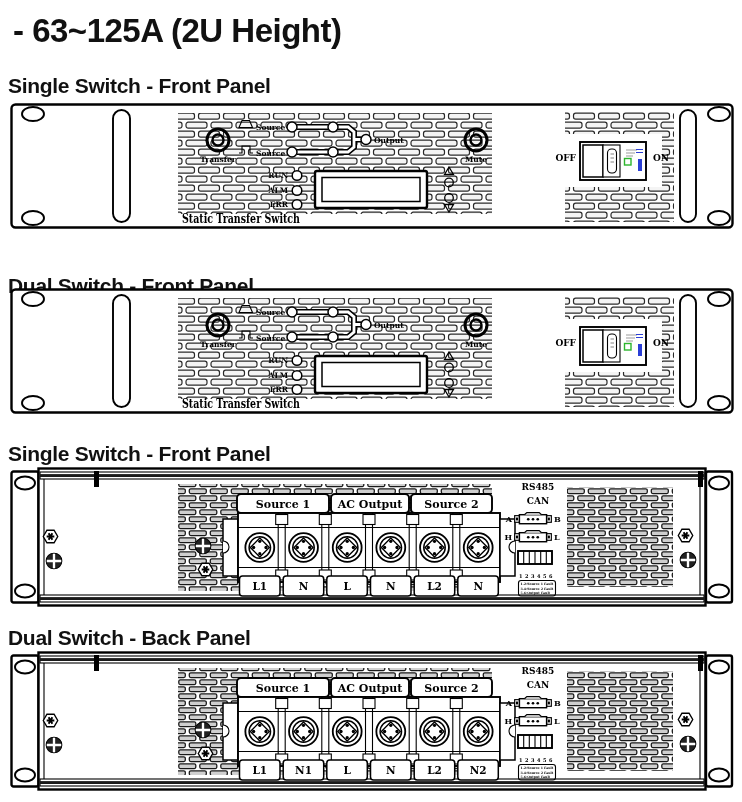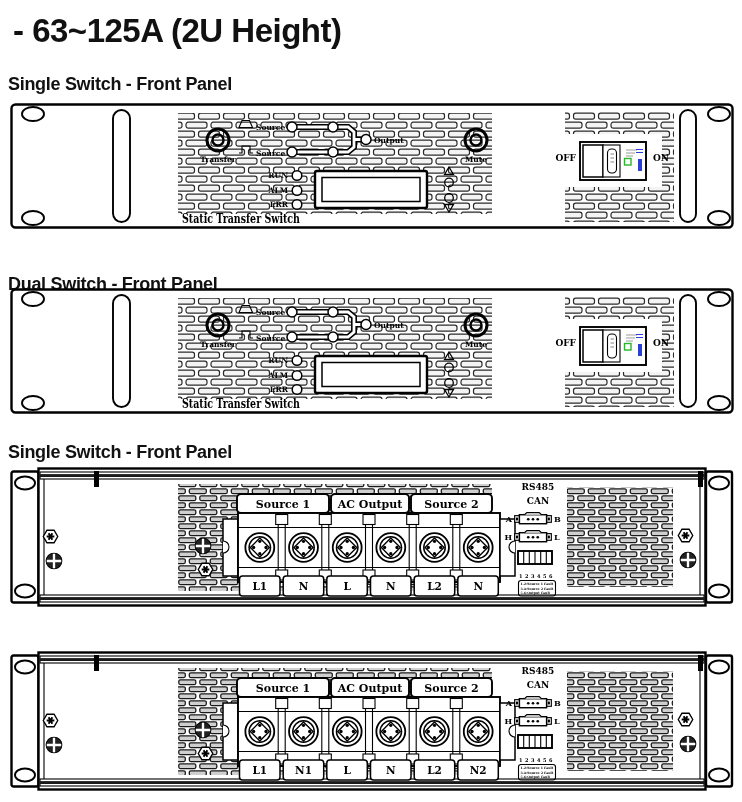--- a/index.html
+++ b/index.html
@@ -1,20 +1,20 @@
 <!DOCTYPE html>
 <html><head>
 <meta charset="utf-8">
 <style>
   html,body{margin:0;padding:0;background:#fff;}
   .wrap{position:relative;width:742px;height:802px;background:#fff;overflow:hidden;
         font-family:"Liberation Sans",sans-serif;text-decoration:underline;}
   .page-title{position:absolute;left:13px;top:12px;font-size:33px;font-weight:700;
         letter-spacing:-0.5px;color:#111;}
-  .sec-title{position:absolute;left:8px;font-size:18px;font-weight:700;color:#111;
+  .sec-title{position:absolute;left:8px;font-size:21px;font-weight:700;color:#111;
         letter-spacing:-0.3px;}
   .st1{top:74px}.st2{top:274px}.st3{top:442px}.st4{top:626px}
   svg.panel{position:absolute;left:10px;}
   .p1{top:103px}.p2{top:288px}.p3{top:467px}.p4{top:651px}
   
   .o{fill:#fff;stroke:#000}
   .n{fill:none;stroke:#000}
   .s3{stroke-width:3}.s25{stroke-width:2.4}.s2{stroke-width:1.9}
   .s15{stroke-width:1.5}.s13{stroke-width:1.3}.s12{stroke-width:1.1}
   .busb{fill:none;stroke:#000;stroke-width:6}
@@ -69,20 +69,21 @@
   <rect x="2" y="6" width="2.2" height="3" fill="#000"></rect>
           <rect x="35.6" y="6" width="2.2" height="3" fill="#000"></rect>
 </symbol>
 </defs>
 </svg>
 
 <div class="page-title">- 63~125A (2U Height)</div>
 <div class="sec-title st1">Single Switch - Front Panel</div>
 <div class="sec-title st2">Dual Switch - Front Panel</div>
 <div class="sec-title st3">Single Switch - Front Panel</div>
+<div class="sec-title st4">Dual Switch - Back Panel</div>
 
 <svg class="panel p1" width="724" height="126" viewBox="0 0 724 126">
   <rect class="o s25" x="1.5" y="1.5" width="721" height="123" rx="4"></rect>
   <g>
     <ellipse class="o s2" cx="23" cy="11" rx="11" ry="7"></ellipse>
     <ellipse class="o s2" cx="23" cy="115" rx="11" ry="7"></ellipse>
     <rect class="o s2" x="103" y="7" width="17" height="112" rx="8.5"></rect>
   </g>
   <rect x="168" y="10" width="314" height="101" fill="url(#brickA)"></rect>
   <g>

